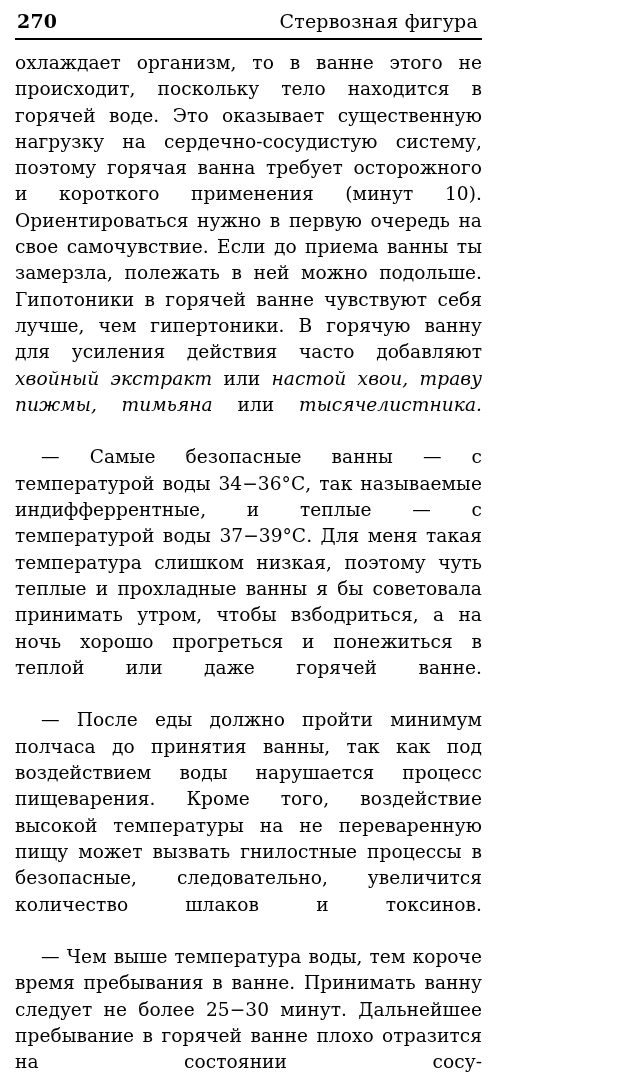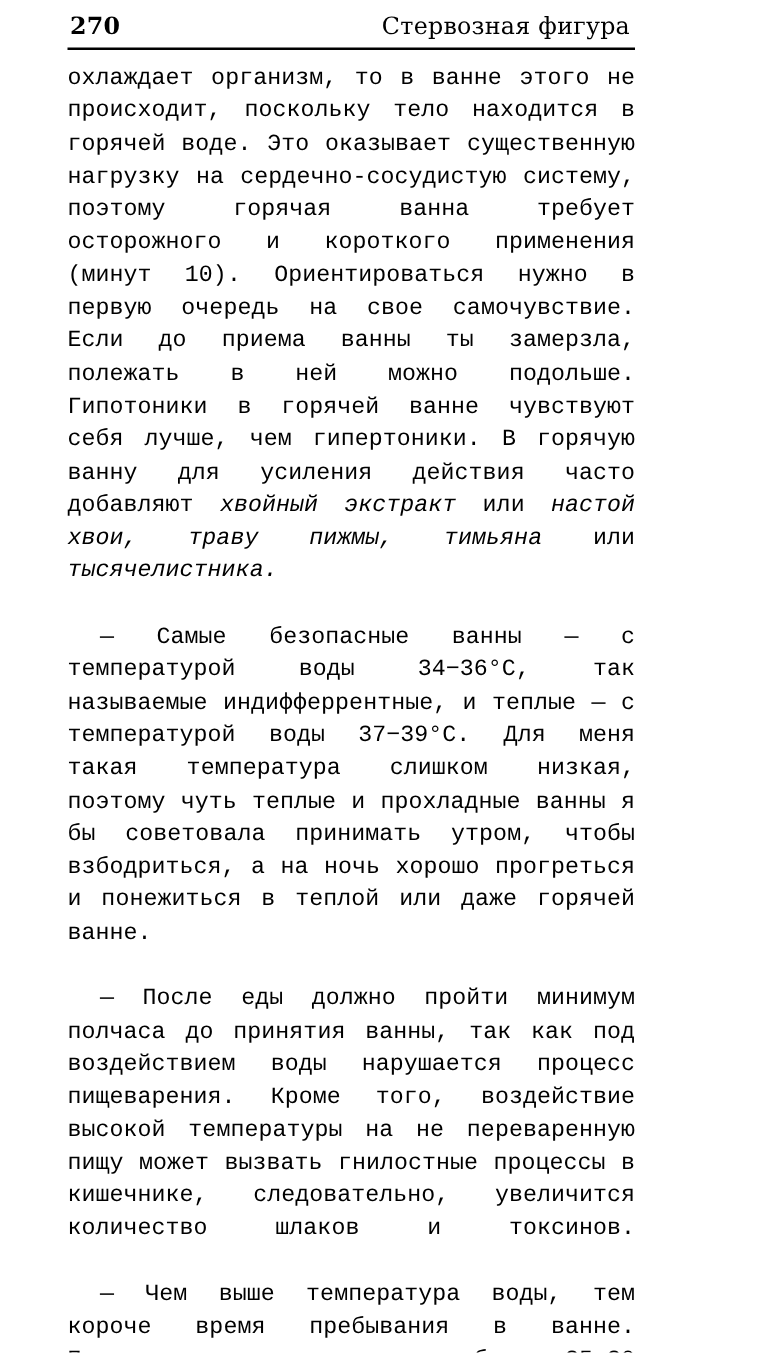--- a/index.html
+++ b/index.html
@@ -12,22 +12,21 @@
     height: 1082px;
     overflow: hidden;
     font-family: "DejaVu Serif", serif;
     color: #000000;
   }
   .page {
     position: relative;
     width: 496px;
     height: 1082px;
     box-sizing: border-box;
-    padding: 10px 14px 0 28px;
-    margin-left: 26px;
+    padding: 10px 14px 0 15px;
   }
   .header {
     display: flex;
     align-items: baseline;
     justify-content: space-between;
     font-size: 19px;
     font-weight: bold;
     letter-spacing: 0.2px;
     padding: 0 4px 0 2px;
   }
@@ -47,21 +46,20 @@
   .body-text {
     font-size: 18.6px;
     line-height: 1.415;
     text-align: justify;
     letter-spacing: 0.05px;
     word-spacing: 0.2px;
   }
   .body-text p {
     margin: 0;
     text-indent: 0;
-    font-family: Liberation Mono, monospace;
   }
   .body-text p.indent {
     text-indent: 26px;
   }
   .body-text p + p {
     margin-top: 0;
   }
   .italic {
     font-style: italic;
   }
@@ -83,17 +81,17 @@
   <div class="header">
     <span class="page-number">270</span>
     <span class="running-title">Стервозная фигура</span>
   </div>
 
   <div class="rule"></div>
 
   <div class="body-text" id="body-text">
       <p><span>охлаждает организм, то в ванне этого не происходит, поскольку тело находится в горячей воде. Это оказывает существенную нагрузку на сердечно-сосудистую систему, поэтому горячая ванна требует осторожного и короткого применения (минут 10). Ориентироваться нужно в первую очередь на свое самочувствие. Если до приема ванны ты замерзла, полежать в ней можно подольше. Гипотоники в горячей ванне чувствуют себя лучше, чем гипертоники. В горячую ванну для усиления действия часто добавляют </span><span class="italic">хвойный экстракт</span><span> или </span><span class="italic">настой хвои, траву пижмы, тимьяна</span><span> или </span><span class="italic">тысячелистника.</span></p>
       <p class="indent"><span>— Самые безопасные ванны — с температурой воды 34−36°С, так называемые индифферрентные, и теплые — с температурой воды 37−39°С. Для меня такая температура слишком низкая, поэтому чуть теплые и прохладные ванны я бы советовала принимать утром, чтобы взбодриться, а на ночь хорошо прогреться и понежиться в теплой или даже горячей ванне.</span></p>
-      <p class="indent"><span>— После еды должно пройти минимум полчаса до принятия ванны, так как под воздействием воды нарушается процесс пищеварения. Кроме того, воздействие высокой температуры на не переваренную пищу может вызвать гнилостные процессы в кишечнике, следовательно, увеличится количество шлаков и токсинов.</span></p>
+      <p class="indent"><span>— После еды должно пройти минимум полчаса до принятия ванны, так как под воздействием воды нарушается процесс пищеварения. Кроме того, воздействие высокой температуры на не переваренную пищу может вызвать гнилостные процессы в безопасные, следовательно, увеличится количество шлаков и токсинов.</span></p>
       <p class="indent no-justify-last"><span>— Чем выше температура воды, тем короче время пребывания в ванне. Принимать ванну следует не более 25−30 минут. Дальнейшее пребывание в горячей ванне плохо отразится на состоянии сосу-</span></p>
     </div>
 
 </div>
 
 </body></html>

